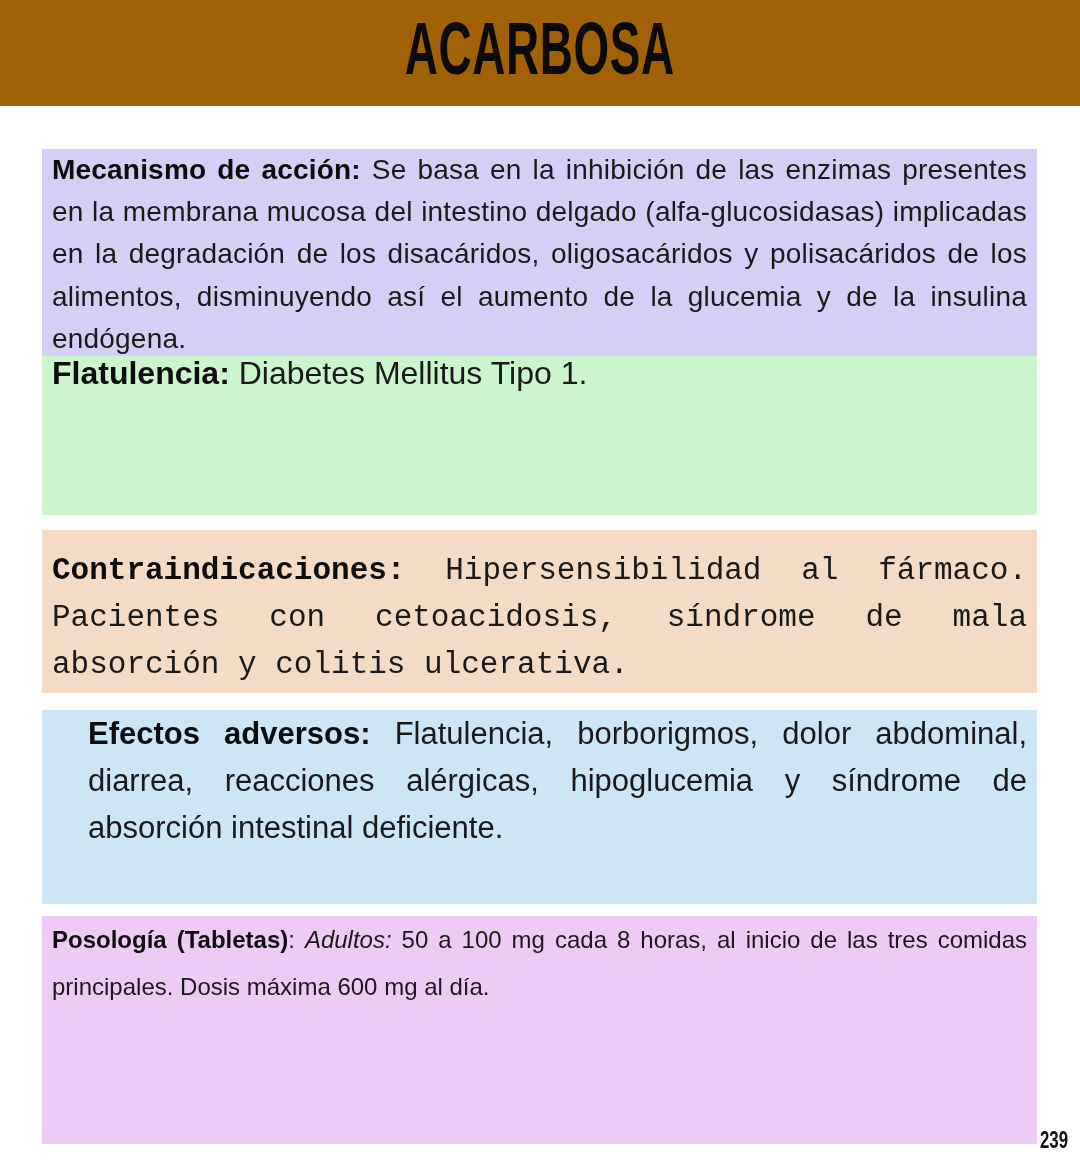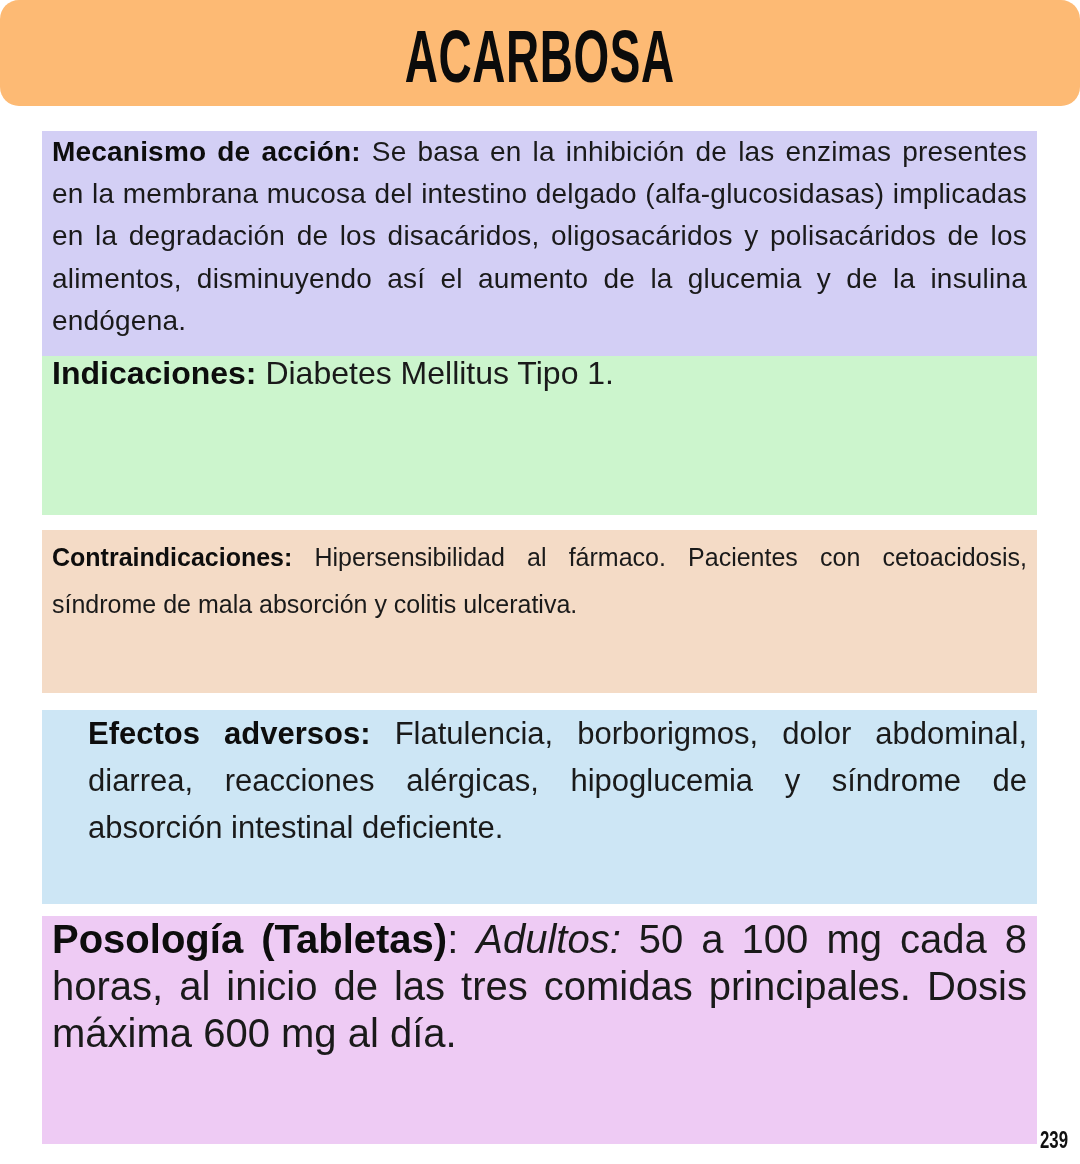--- a/index.html
+++ b/index.html
@@ -1,53 +1,53 @@
 <!DOCTYPE html>
 <html><head>
 <meta charset="utf-8">
 <style>
   html, body { margin:0; padding:0; }
   body { width:1080px; height:1164px; background:#ffffff; position:relative; overflow:hidden;
          font-family:"Liberation Sans", "DejaVu Sans", sans-serif; color:#1a1a1a; }
-  .header { position:absolute; left:0; top:0; width:1080px; height:106px; background:#fdba74;
-            display:flex; align-items:center; justify-content:center;border-radius:19px; }
+  .header { position:absolute; left:0; top:0; width:1080px; height:106px; background:#a16207;
+            display:flex; align-items:flex-start; justify-content:center; }
   .title { font-family:"Liberation Sans", sans-serif; font-weight:bold; font-size:74px;
            letter-spacing:1px; color:#0b0b0b; transform:scaleX(0.62); transform-origin:center;
            margin-top:6px; }
   .box { position:absolute; left:42px; width:995px; box-sizing:border-box; padding:0 10px; }
   .box p { margin:0; text-align:justify; }
   .label { font-weight:bold; color:#0d0d0d; }
   .italic { font-style:italic; }
-  #mec { top:131px; height:255px; background:#d3cff5; }
+  #mec { top:149px; height:255px; background:#d3cff5; }
   #mec p { font-size:28px; line-height:42.2px; padding-top:0; letter-spacing:0.2px; }
   #ind { top:356px; height:159px; background:#ccf5cd; }
   #ind p { font-size:32px; line-height:34px; padding-top:0; }
   #contra { top:530px; height:163px; background:#f4dbc6; }
-  #contra p { font-size:25px; line-height:47px; padding-top:4px; }
+  #contra p { font-size:31px; line-height:47px; padding-top:17px;font-family:Liberation Mono, monospace; }
   #efe { top:710px; height:194px; background:#cde6f5; }
   #efe p { font-size:31px; line-height:47px; padding-top:0;margin-left:36px; }
   #pos { top:916px; height:228px; background:#eecbf4; }
-  #pos p { font-size:40px; line-height:47px; padding-top:0; }
+  #pos p { font-size:24px; line-height:47px; padding-top:0; }
   .condensed p { font-stretch:condensed; }
   .pagenum { position:absolute; left:1040px; top:1126px; font-weight:bold; font-size:24px;
              color:#111; transform:scaleX(0.7); transform-origin:left; }
 </style>
 </head>
 <body>
 
 <div class="header">
   <div class="title">ACARBOSA</div>
 </div>
 
 <div class="box" id="mec">
   <p><span class="label">Mecanismo de acción:</span><span> Se basa en la inhibición de las enzimas presentes en la membrana mucosa del intestino delgado (alfa-glucosidasas) implicadas en la degradación de los disacáridos, oligosacáridos y polisacáridos de los alimentos, disminuyendo así el aumento de la glucemia y de la insulina endógena.</span></p>
 </div>
 
 <div class="box condensed" id="ind">
-  <p><span class="label">Indicaciones:</span><span> Diabetes Mellitus Tipo 1.</span></p>
+  <p><span class="label">Flatulencia:</span><span> Diabetes Mellitus Tipo 1.</span></p>
 </div>
 
 <div class="box condensed" id="contra">
   <p><span class="label">Contraindicaciones:</span><span> Hipersensibilidad al fármaco. Pacientes con cetoacidosis, síndrome de mala absorción y colitis ulcerativa.</span></p>
 </div>
 
 <div class="box condensed" id="efe">
   <p><span class="label">Efectos adversos:</span><span> Flatulencia, borborigmos, dolor abdominal, diarrea, reacciones alérgicas, hipoglucemia y síndrome de absorción intestinal deficiente.</span></p>
 </div>
 

